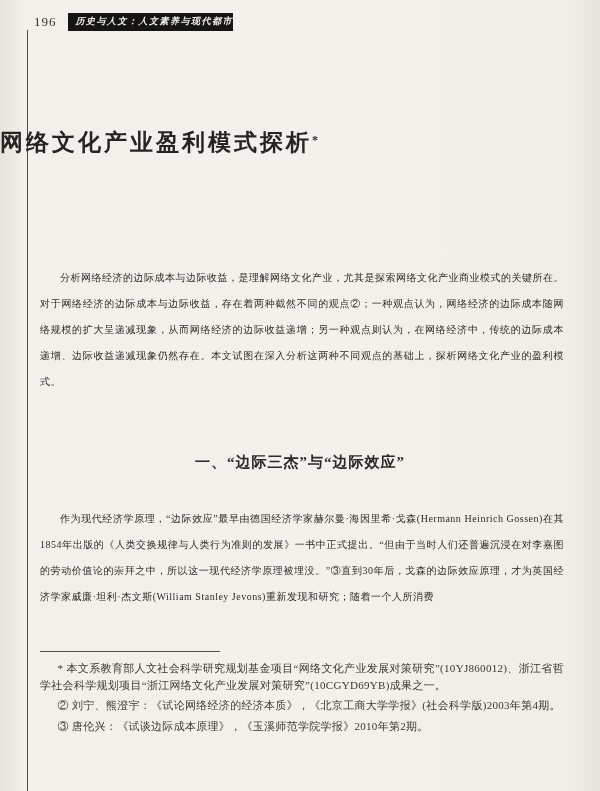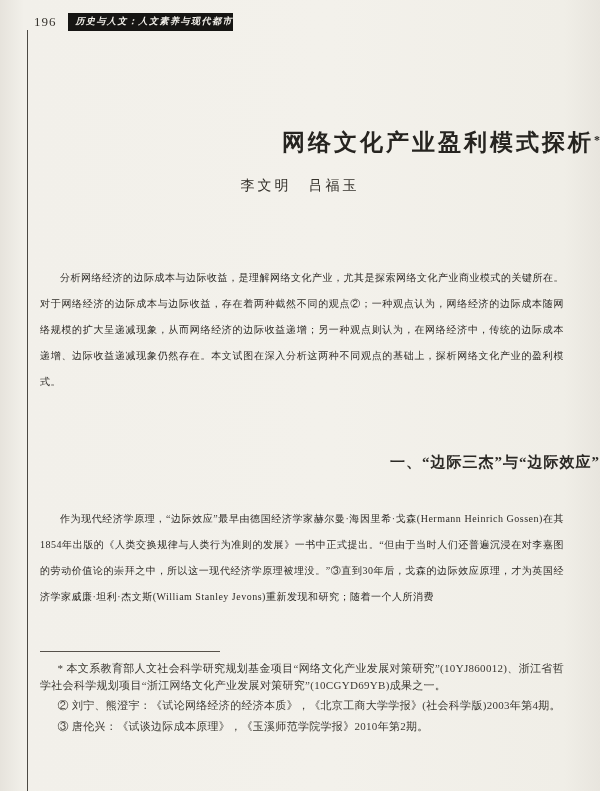--- a/index.html
+++ b/index.html
@@ -39,21 +39,21 @@
     font-style:italic;
     padding:2px 0 3px 8px;
     letter-spacing:1.5px;
     white-space:nowrap;
   }
 
   .title-wrap {
     position:absolute;
     top:127px; left:0;
     width:100%;
-    text-align:right;
+    text-align:left;
   }
   .article-title {
     display:inline;
     font-size:23px;
     font-weight:bold;
     letter-spacing:3px;
     color:#262420;
   }
   .title-mark {
     font-size:12px;
@@ -82,21 +82,21 @@
     letter-spacing:0.5px;
     color:#2e2b27;
   }
   .para-1 { top:265px; }
   .para-2 { top:506px; }
 
   .section-heading {
     position:absolute;
     top:453px; left:0;
     width:100%;
-    text-align:right;
+    text-align:center;
     font-size:15px;
     font-weight:bold;
     letter-spacing:1px;
     color:#2b2925;
   }
 
   .footnotes {
     position:absolute;
     left:40px; top:651px;
     width:524px;
@@ -126,21 +126,20 @@
 
   <div class="header">
     <span class="page-num">196</span>
     <span class="running-bar">历史与人文：人文素养与现代都市</span>
   </div>
 
   <div class="title-wrap">
     <h1 class="article-title">网络文化产业盈利模式探析</h1><sup class="title-mark">*</sup>
   </div>
 
-  <div class="authors">李文明　吕福玉</div>
 
   <p class="para para-1">分析网络经济的边际成本与边际收益，是理解网络文化产业，尤其是探索网络文化产业商业模式的关键所在。对于网络经济的边际成本与边际收益，存在着两种截然不同的观点②；一种观点认为，网络经济的边际成本随网络规模的扩大呈递减现象，从而网络经济的边际收益递增；另一种观点则认为，在网络经济中，传统的边际成本递增、边际收益递减现象仍然存在。本文试图在深入分析这两种不同观点的基础上，探析网络文化产业的盈利模式。</p>
 
   <h2 class="section-heading">一、“边际三杰”与“边际效应”</h2>
 
   <p class="para para-2">作为现代经济学原理，“边际效应”最早由德国经济学家赫尔曼·海因里希·戈森(Hermann Heinrich Gossen)在其1854年出版的《人类交换规律与人类行为准则的发展》一书中正式提出。“但由于当时人们还普遍沉浸在对李嘉图的劳动价值论的崇拜之中，所以这一现代经济学原理被埋没。”③直到30年后，戈森的边际效应原理，才为英国经济学家威廉·坦利·杰文斯(William Stanley Jevons)重新发现和研究；随着一个人所消费</p>
 
   <div class="footnotes">
     <div class="fn-rule"></div>
     <p class="footnote">* 本文系教育部人文社会科学研究规划基金项目“网络文化产业发展对策研究”(10YJ860012)、浙江省哲学社会科学规划项目“浙江网络文化产业发展对策研究”(10CGYD69YB)成果之一。</p>

